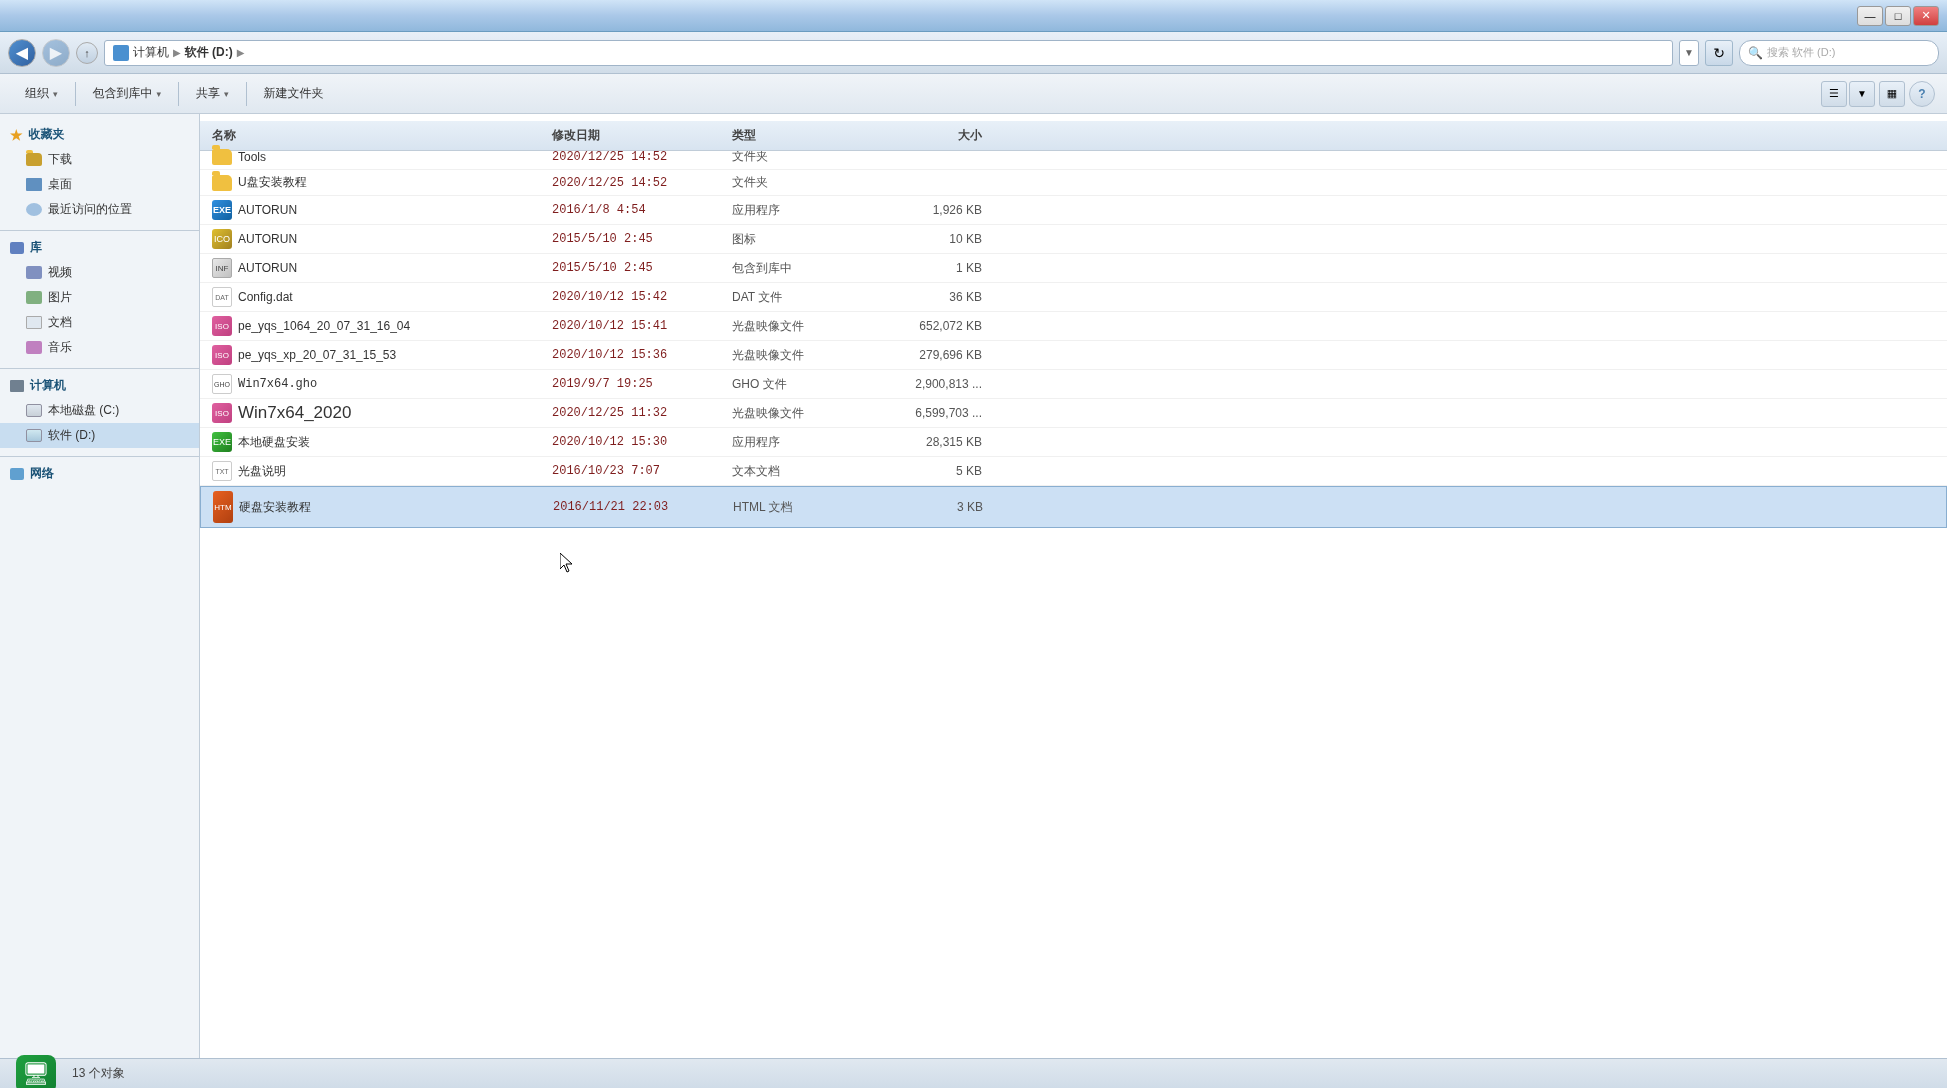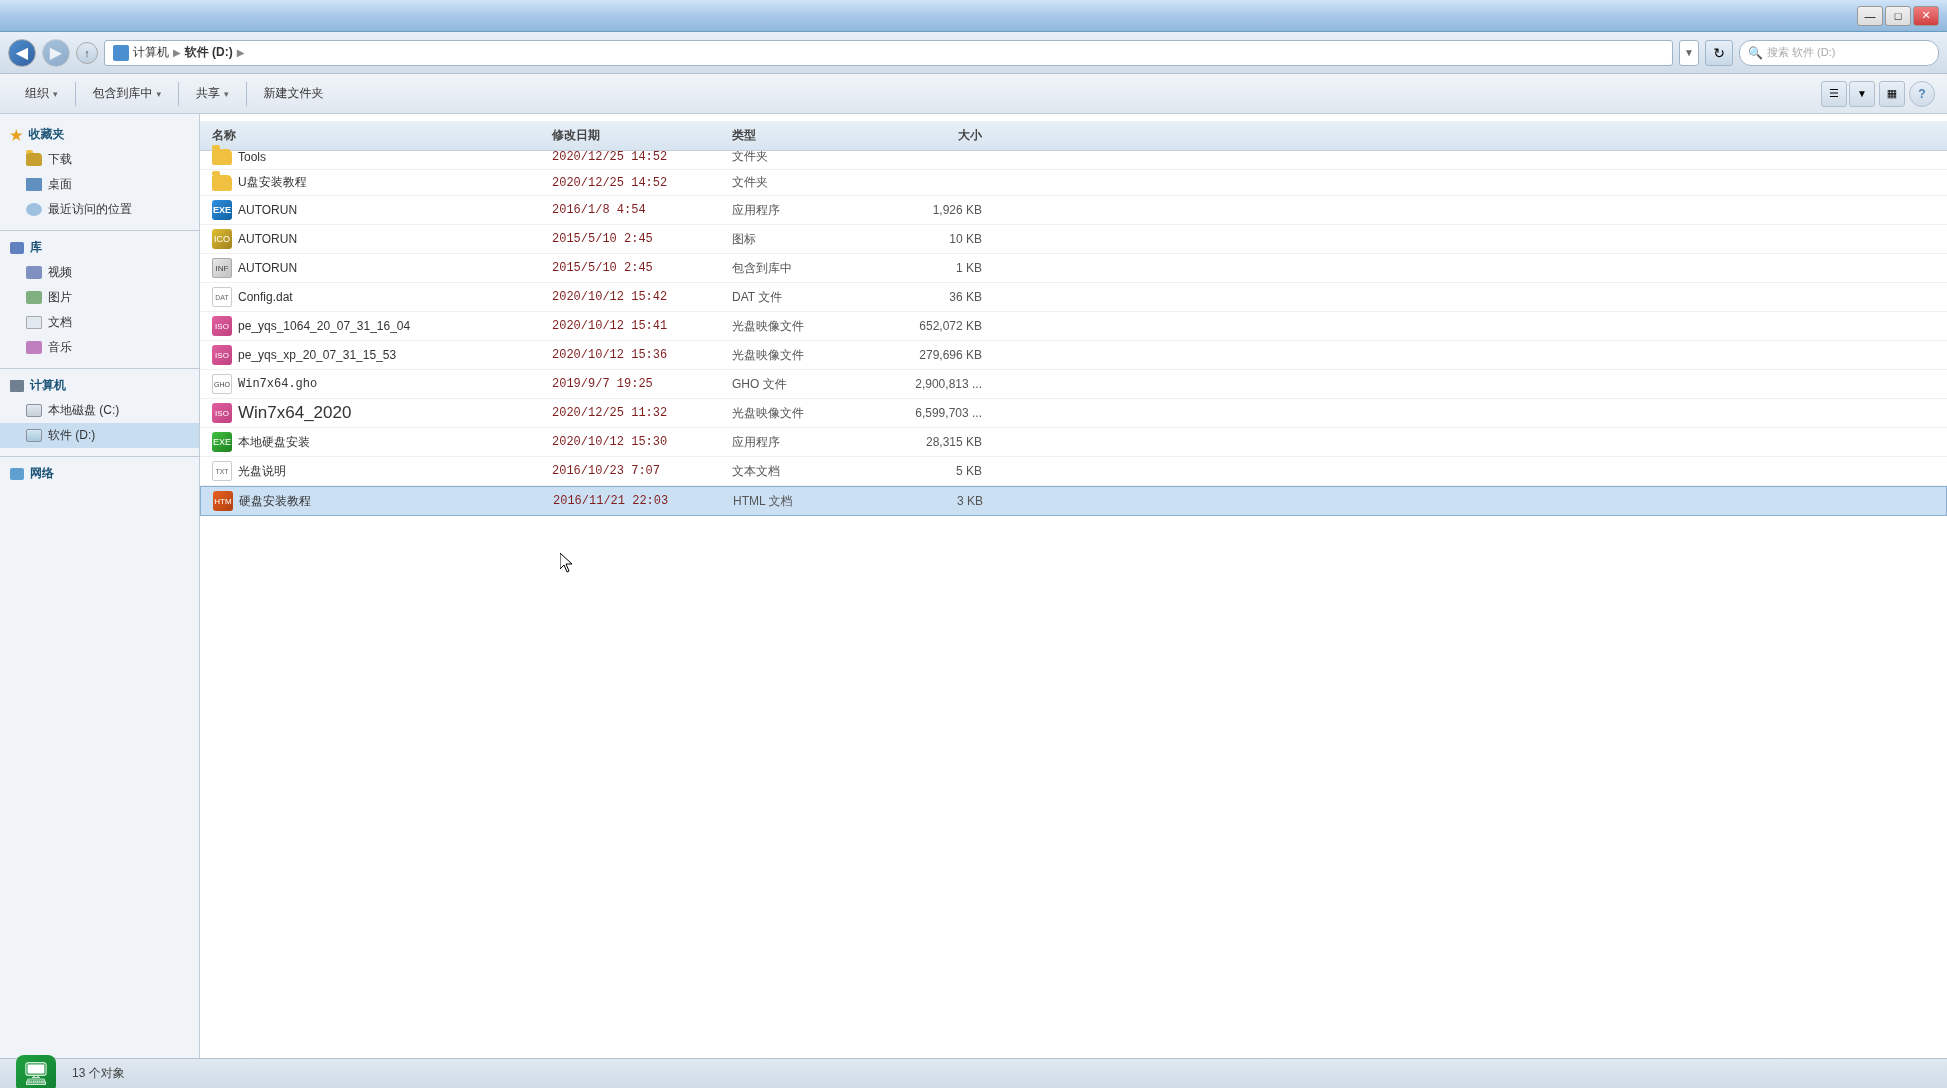--- a/index.html
+++ b/index.html
@@ -415,21 +415,21 @@
       border: 1px solid #ccc;
       border-radius: 2px;
       display: flex;
       align-items: center;
       justify-content: center;
       font-size: 7px;
       color: #666;
       flex-shrink: 0;
     }
     .icon-html {
-      width: 20px; height: 20px;
+      width: 20px; height: 32px;
       background: linear-gradient(135deg, #e86020, #b04010);
       border-radius: 3px;
       display: flex;
       align-items: center;
       justify-content: center;
       font-size: 8px;
       color: #fff;
       flex-shrink: 0;
     }
 

